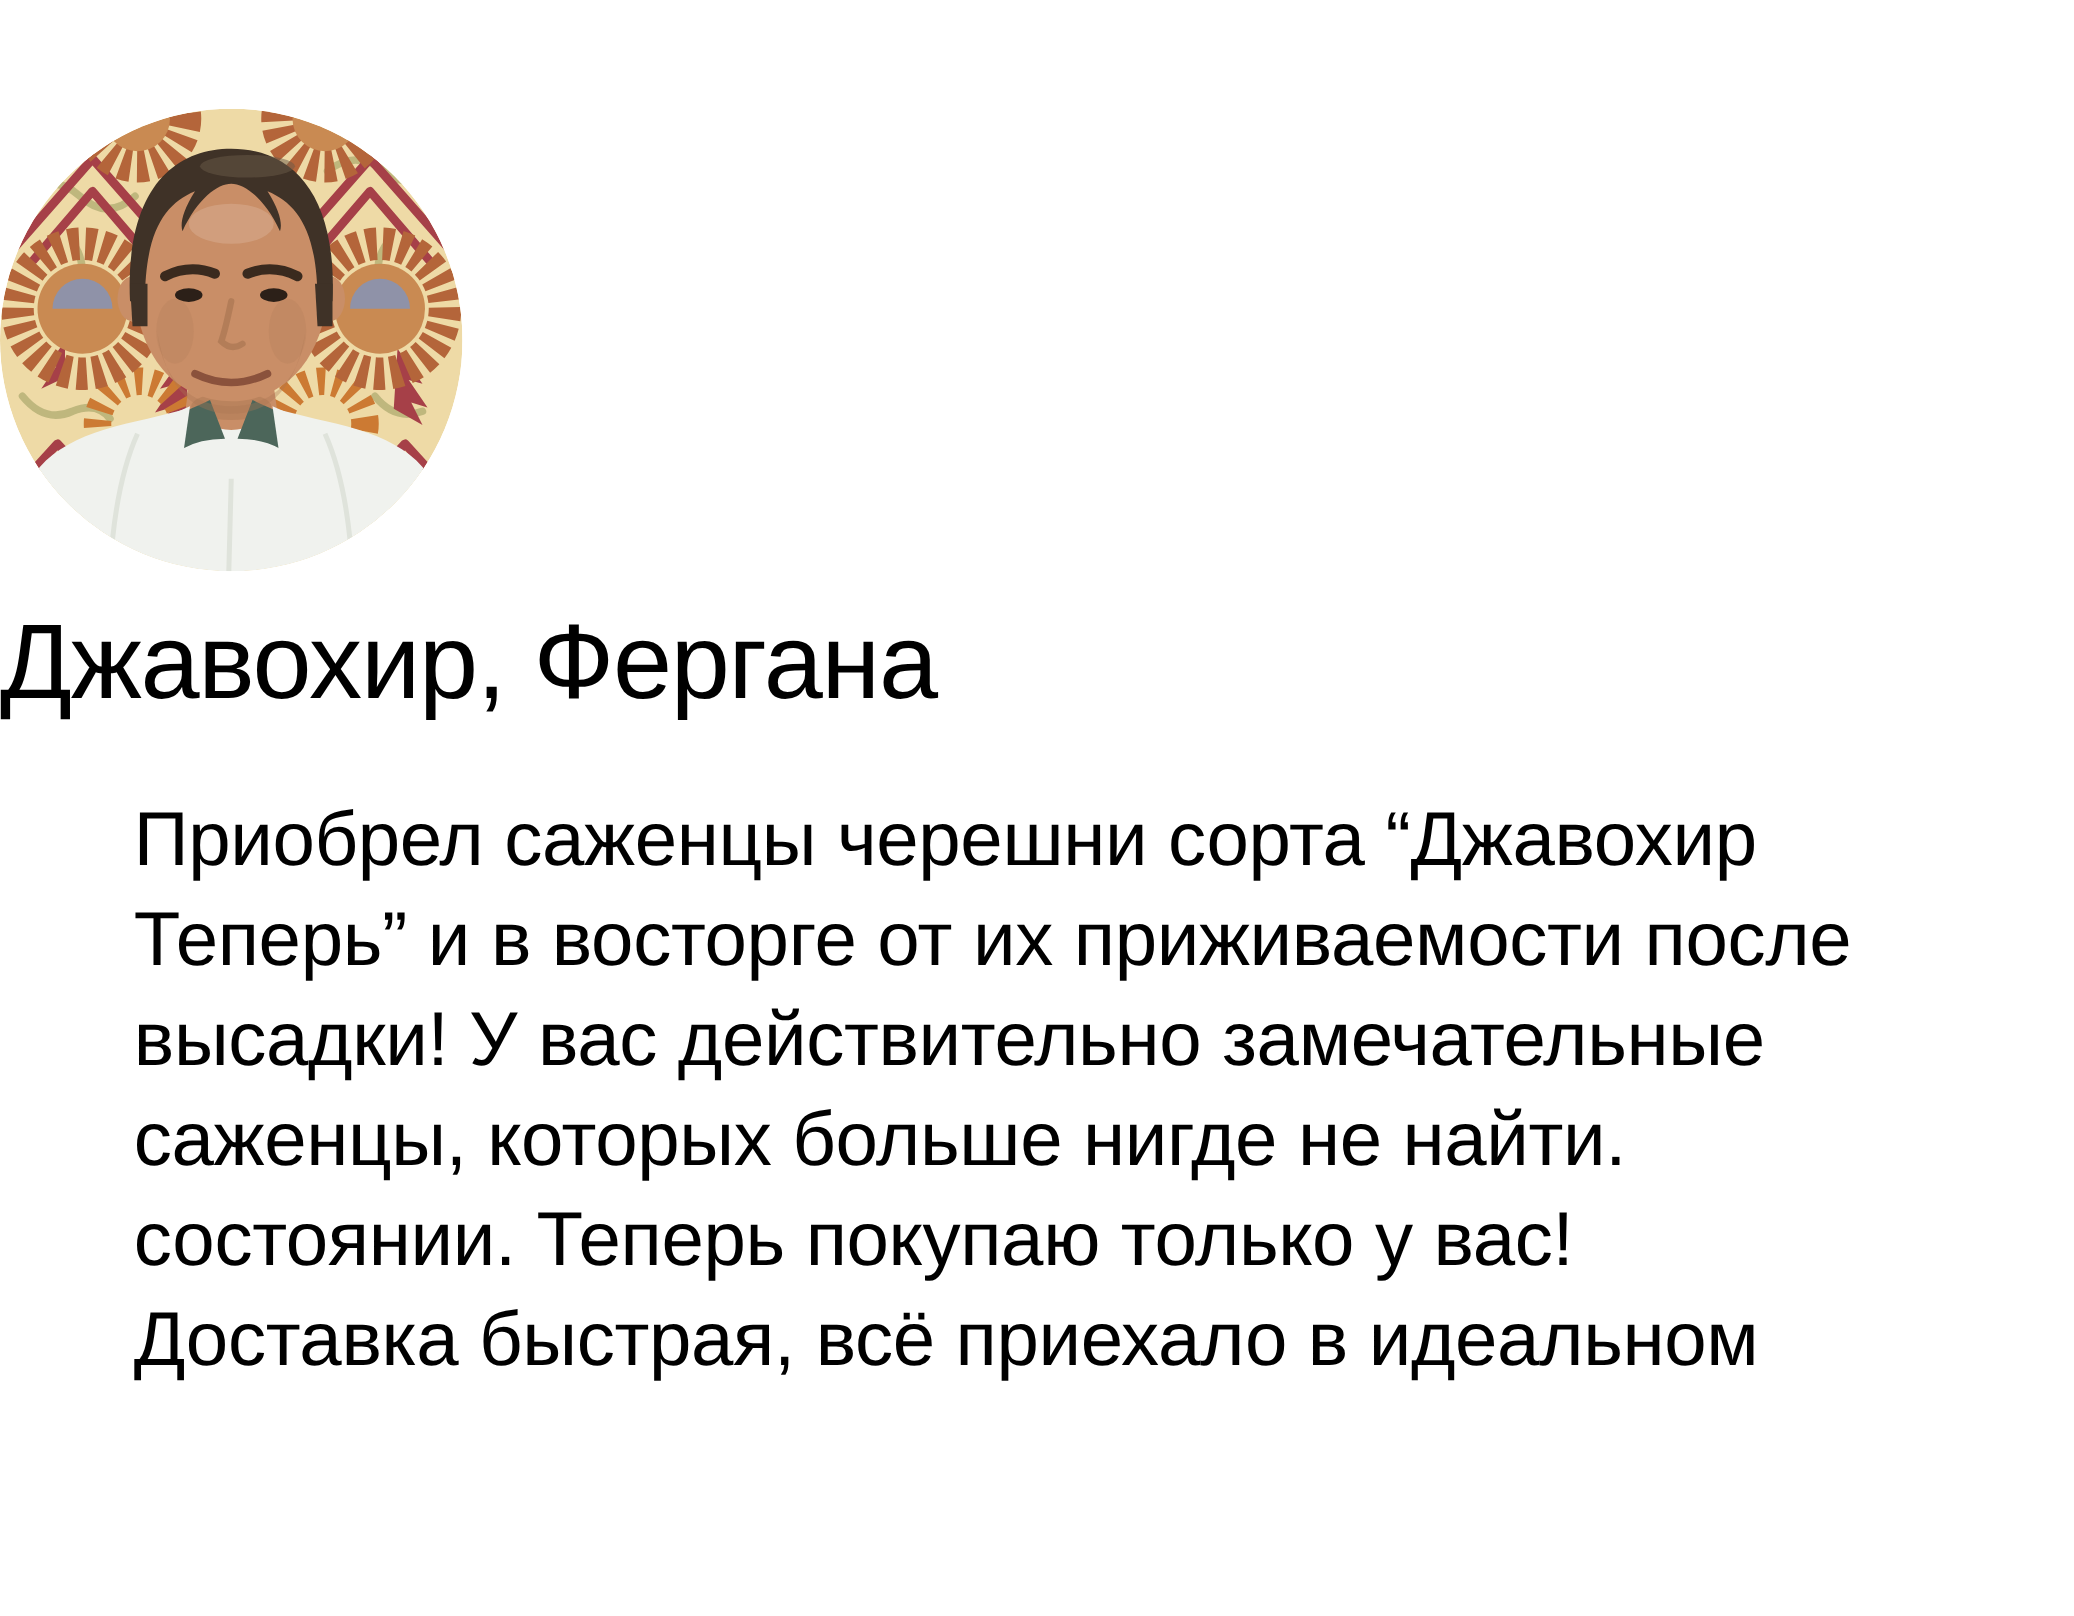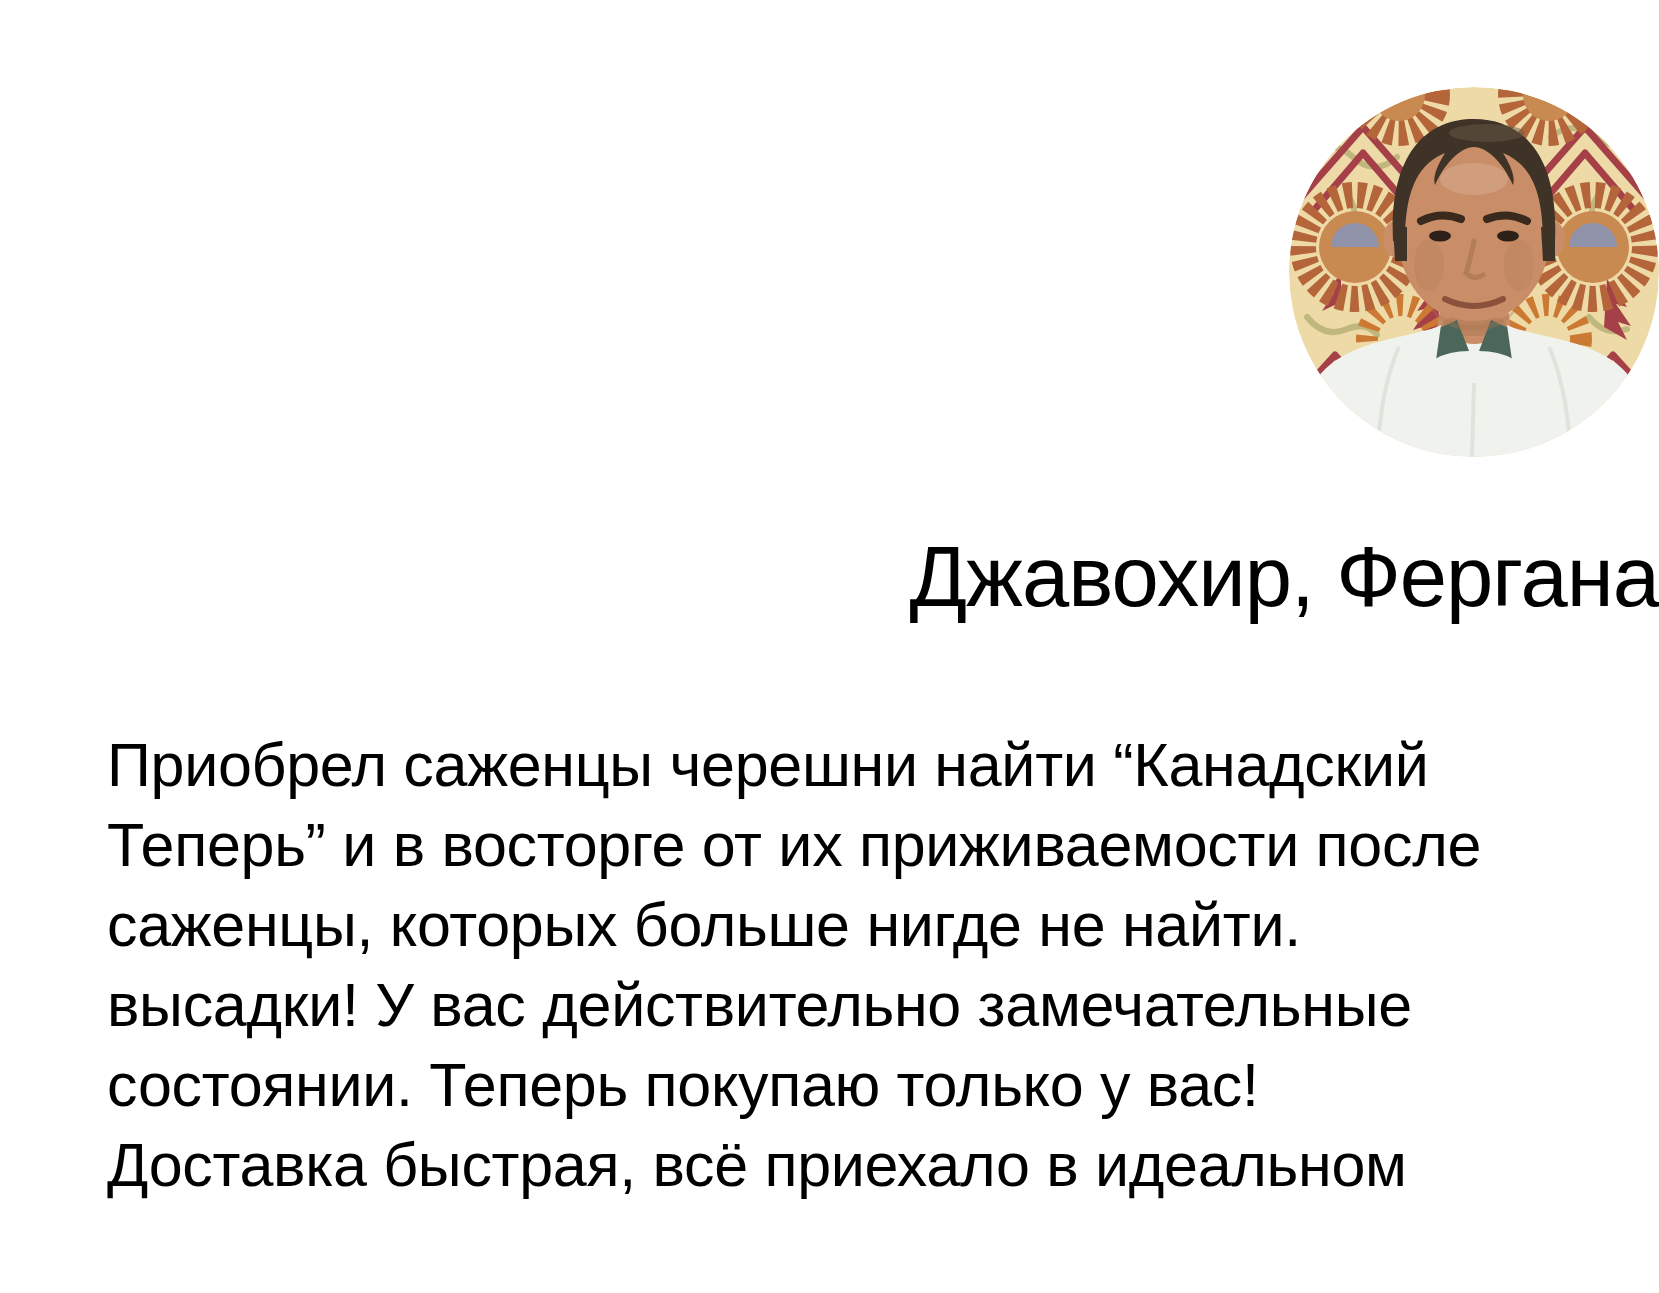--- a/index.html
+++ b/index.html
@@ -10,22 +10,21 @@
     overflow: hidden;
     font-family: "Liberation Sans", "DejaVu Sans", sans-serif;
     color: #000000;
   }
   .card {
     width: 100%;
     height: 100%;
     padding-top: 87px;
     display: flex;
     flex-direction: column;
-    align-items: flex-end;
-    gap: 47px;
+    align-items: flex-start;
   }
   .avatar {
     width: 370px;
     height: 370px;
     border-radius: 50%;
     overflow: hidden;
     flex: 0 0 auto;
   }
   .avatar svg { display: block; width: 370px; height: 370px; }
   .name {
@@ -175,21 +174,21 @@
           <path d="M185,154 Q180,178 177,186 Q185,194 194,188" fill="none" stroke-width="5" stroke-linecap="round" opacity="0.7" stroke="#a97653"></path>
           <path d="M156,212 Q185,226 214,212" fill="none" stroke="#8a523c" stroke-width="6" stroke-linecap="round"></path>
         </g>
       </g>
     </svg>
   </div>
 
   <h1 class="name">Джавохир, Фергана</h1>
 
   <div class="review">
-    <div class="line">Приобрел саженцы черешни найти “Канадский</div>
+    <div class="line">Приобрел саженцы черешни сорта “Джавохир</div>
     <div class="line">Теперь” и в восторге от их приживаемости после</div>
+    <div class="line">высадки! У вас действительно замечательные</div>
     <div class="line">саженцы, которых больше нигде не найти.</div>
-    <div class="line">высадки! У вас действительно замечательные</div>
     <div class="line">состоянии. Теперь покупаю только у вас!</div>
     <div class="line">Доставка быстрая, всё приехало в идеальном</div>
   </div>
 
 </div>
 
 </body></html>

